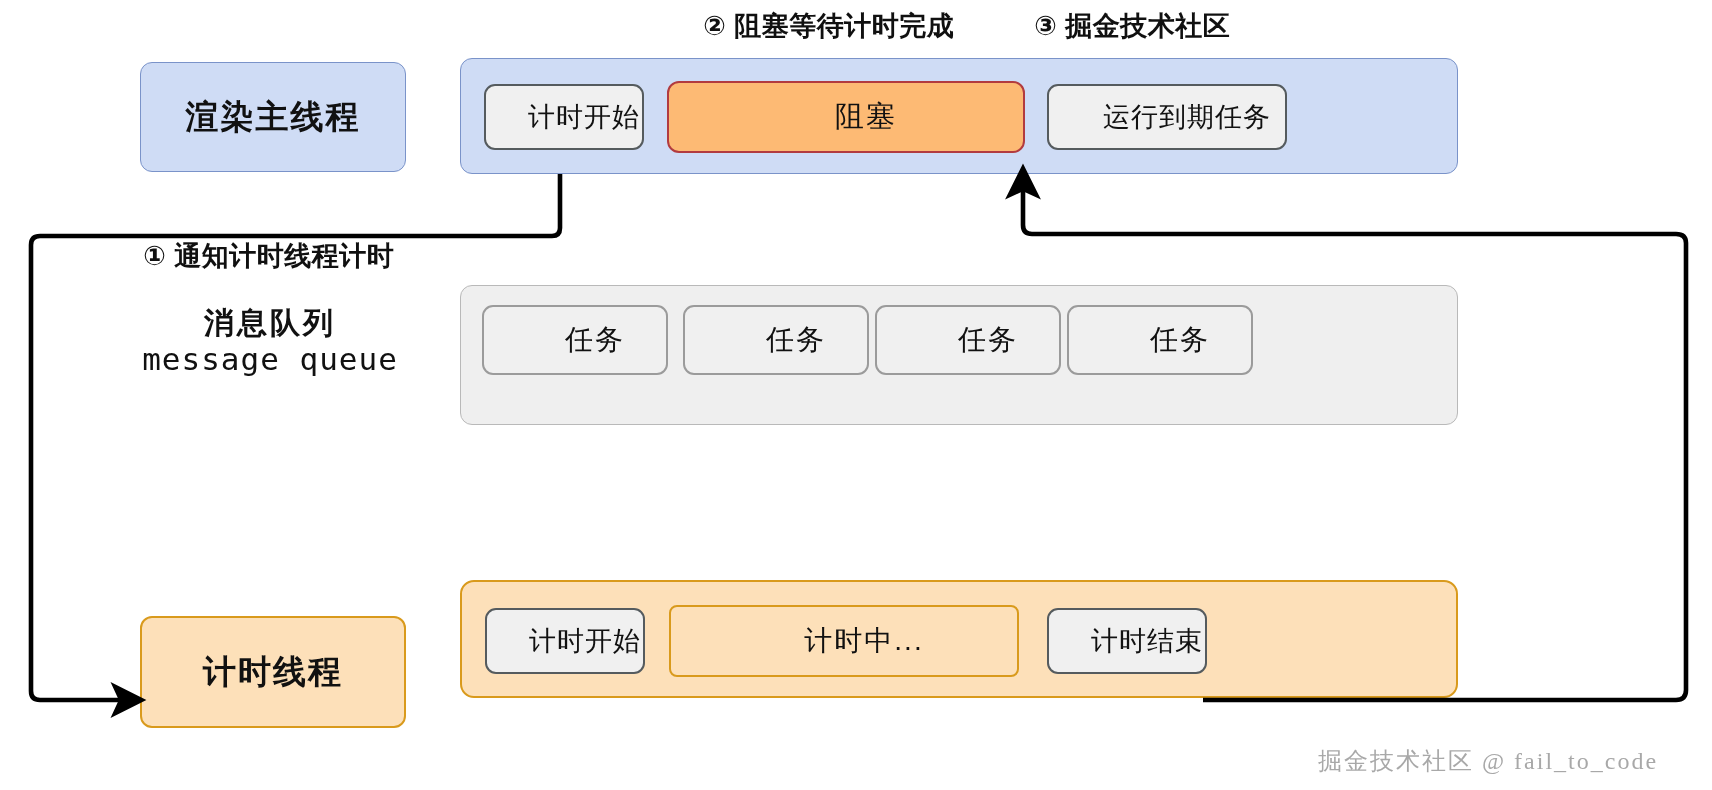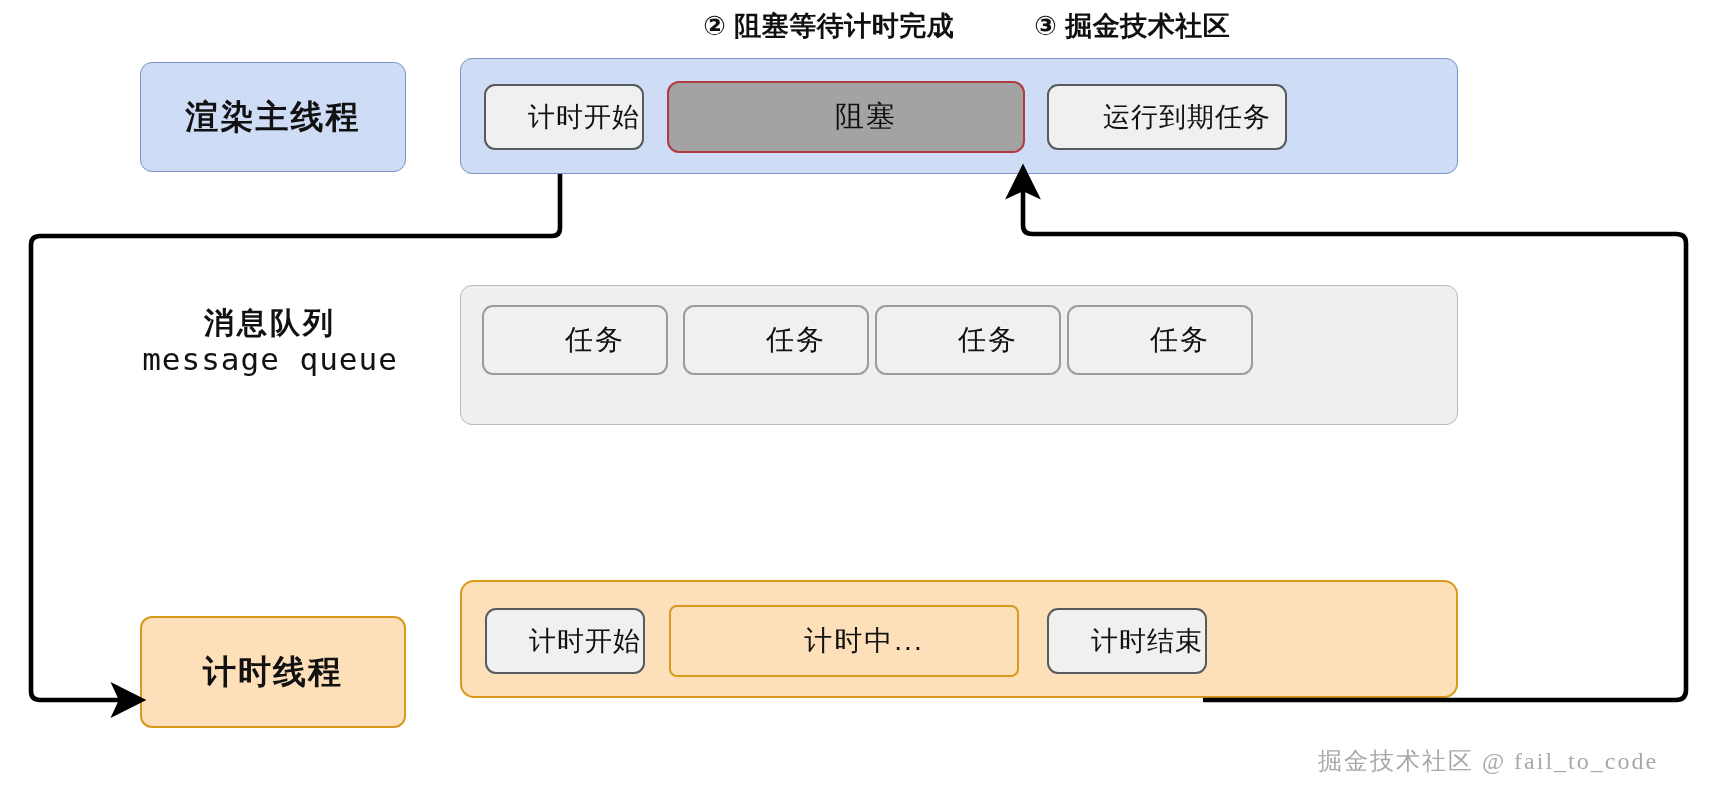--- a/index.html
+++ b/index.html
@@ -21,21 +21,21 @@
   .lane-orange{background:#fde0b9;border:2.4px solid #d99a1c;border-radius:14px;}
   .lane-grey{background:#efefef;border:1.6px solid #b9b9b9;border-radius:12px;}
 
   .label-box{display:flex;align-items:center;justify-content:center;
              border-radius:12px;font-size:33px;font-weight:700;letter-spacing:2px;}
   .label-blue{background:#cfdcf5;border:1.8px solid #7a93c9;}
   .label-orange{background:#fde0b9;border:2.6px solid #d99a1c;}
 
   .box-grey{background:#f0f0f0;border:2.2px solid #555b5e;border-radius:11px;
             font-size:27px;font-weight:500;letter-spacing:1px;}
-  .box-red{background:#a3a3a3;border:2.6px solid #b23b3f;border-radius:12px;
+  .box-red{background:#fdba74;border:2.6px solid #b23b3f;border-radius:12px;
            font-size:29px;font-weight:500;letter-spacing:2px;}
   .box-task{background:#f0f0f0;border:2px solid #9b9b9b;border-radius:11px;
             font-size:28px;font-weight:500;letter-spacing:2px;}
   .box-amber{background:#fde0b9;border:2.4px solid #d99a1c;border-radius:8px;
              font-size:28px;font-weight:500;letter-spacing:2px;}
 
   
   .qlabel{position:absolute;text-align:center;white-space:nowrap;}
   .qlabel .cn{font-size:30px;font-weight:700;letter-spacing:3px;line-height:1.18;}
   .qlabel .en{font-size:31px;font-weight:400;letter-spacing:1px;line-height:1.25;
@@ -57,20 +57,21 @@
   <div class="abs annot" style="left:1034px;top:8px;">③ 掘金技术社区</div>
 
   <div class="abs label-box label-blue" style="left:140px;top:62px;width:266px;height:110px;">渲染主线程</div>
 
   <div class="abs lane-blue" style="left:460px;top:58px;width:998px;height:116px;">
     <div class="chip box-grey abs" style="left:23px;top:25px;width:160px;height:66px;">计时开始</div>
     <div class="chip box-red abs" style="left:206px;top:22px;width:358px;height:72px;">阻塞</div>
     <div class="chip box-grey abs" style="left:586px;top:25px;width:240px;height:66px;">运行到期任务</div>
   </div>
 
+  <div class="abs annot" style="left:143px;top:238px;">① 通知计时线程计时</div>
 
   <div class="abs qlabel" style="left:100px;top:305px;width:340px;">
     <div class="cn">消息队列</div>
     <div class="en">message queue</div>
   </div>
 
   <div class="abs lane-grey" style="left:460px;top:285px;width:998px;height:140px;">
     <div class="chip box-task abs" style="left:21px;top:19px;width:186px;height:70px;">任务</div>
     <div class="chip box-task abs" style="left:222px;top:19px;width:186px;height:70px;">任务</div>
     <div class="chip box-task abs" style="left:414px;top:19px;width:186px;height:70px;">任务</div>

